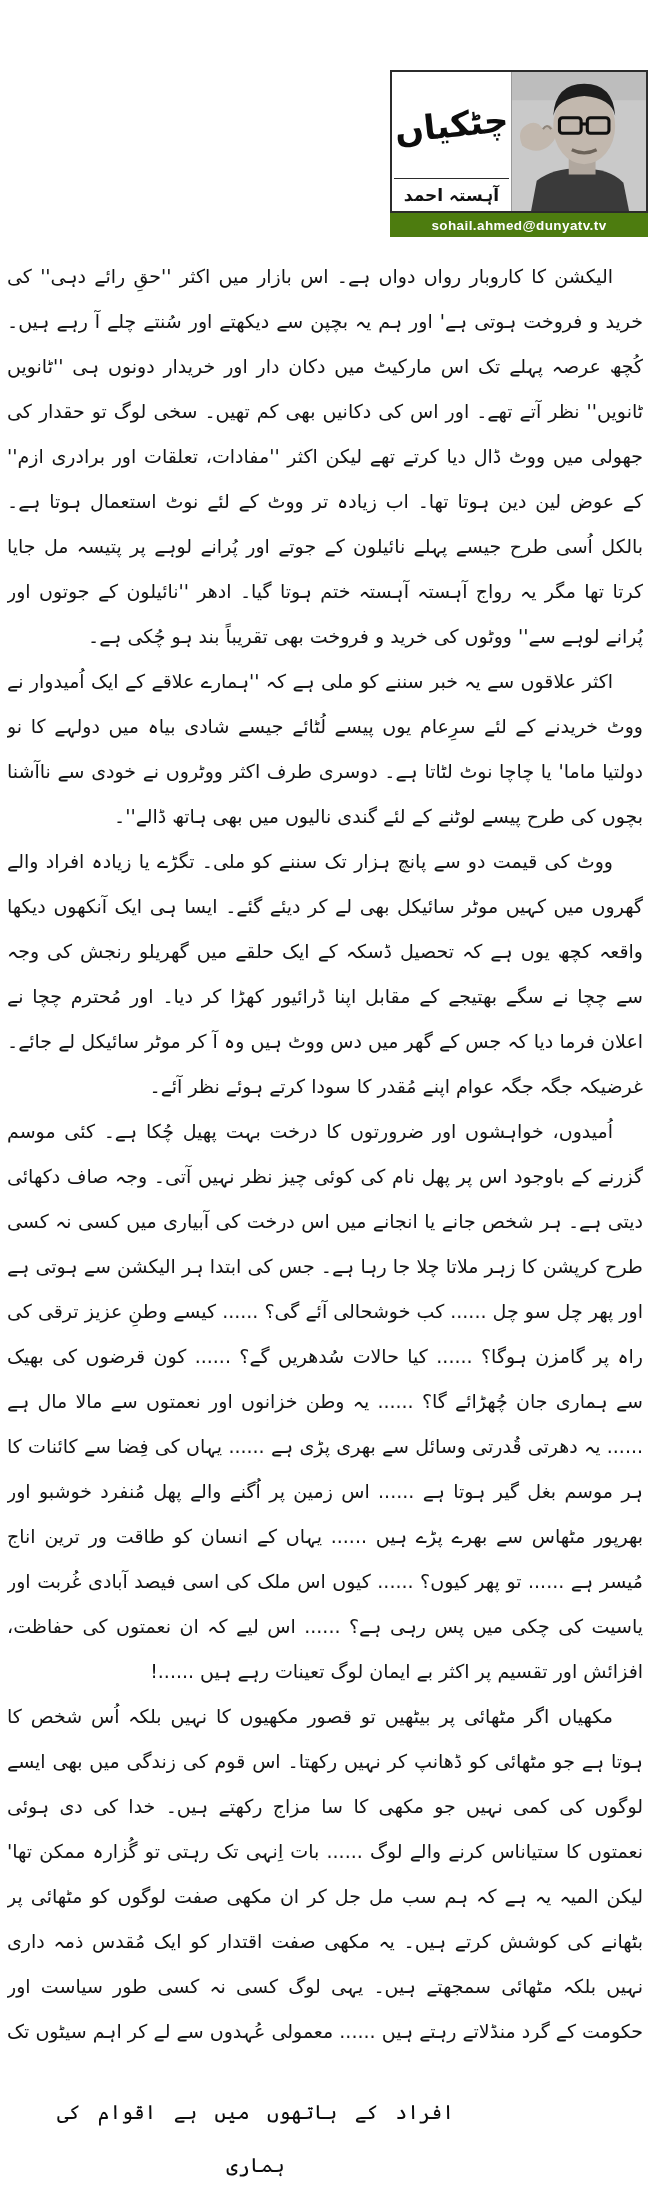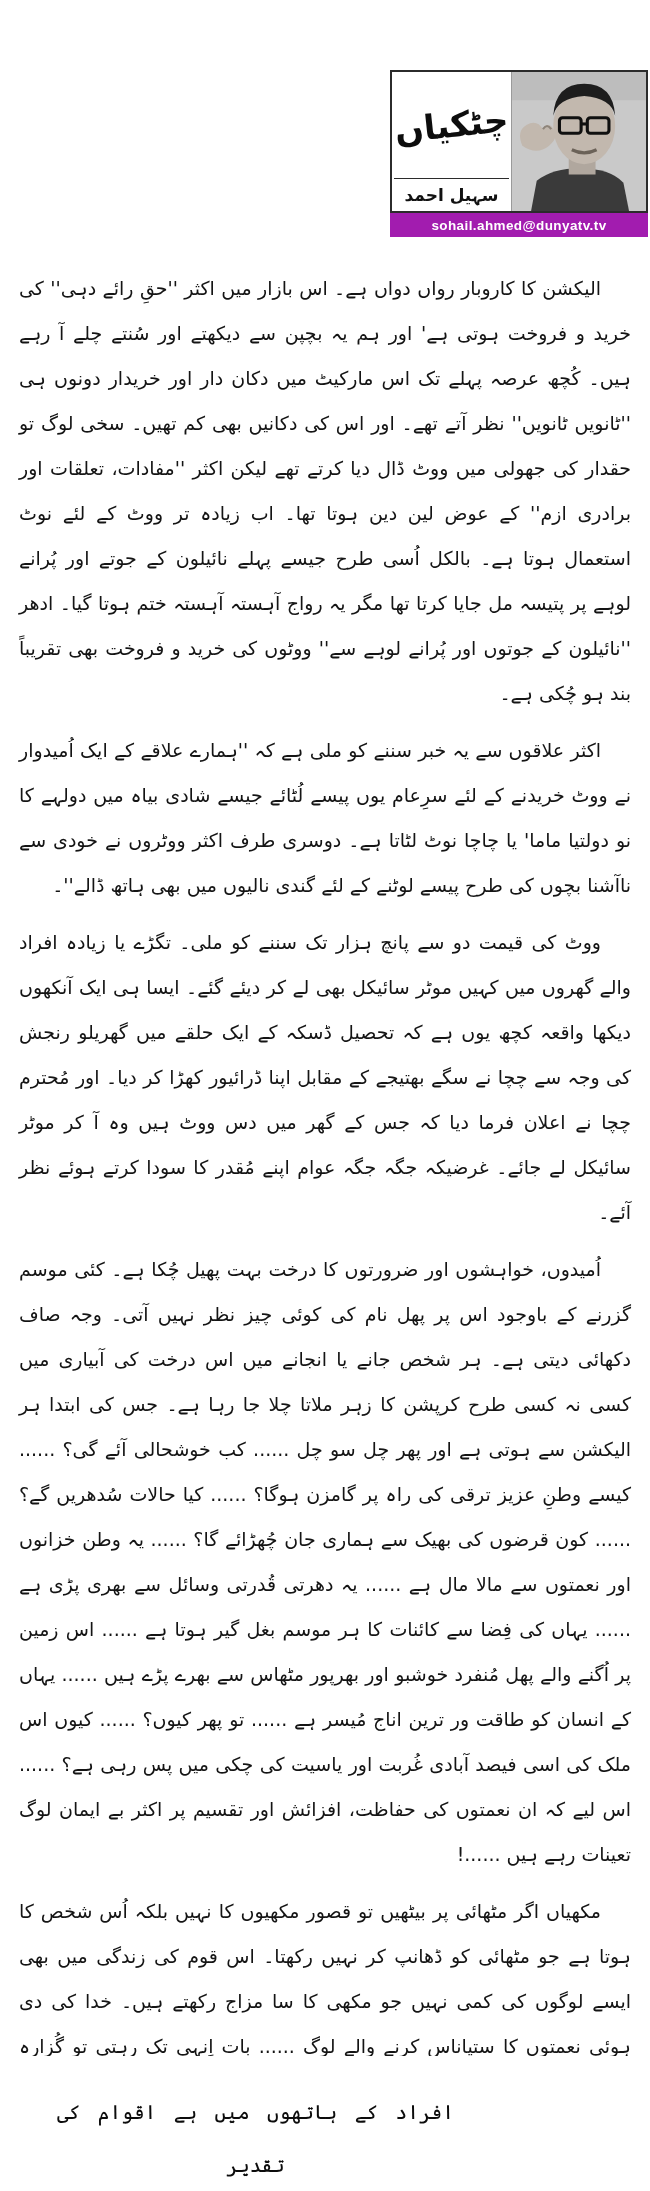--- a/index.html
+++ b/index.html
@@ -30,42 +30,42 @@
     letter-spacing:-1px;
   }
   .logo-divider{height:1px;background:#2b2b2b;margin:0 2px;}
   .author-name{
     height:32px;display:flex;align-items:center;justify-content:center;
     font-size:17px;font-weight:bold;color:#111;direction:rtl;
   }
   .photo-cell{width:53%;position:relative;overflow:hidden;background:#cfcfcf;}
   .photo-cell svg{display:block;width:100%;height:100%;}
   .email-bar{
-    height:24px;background:#a21caf;color:#fff;
+    height:24px;background:#4d7c0f;color:#fff;
     display:flex;align-items:center;justify-content:center;
     font-family:"Liberation Sans",sans-serif;
     font-size:13.5px;font-weight:bold;letter-spacing:.4px;
     direction:ltr;cursor:pointer;
   }
   
   .headline{
     position:absolute;top:148px;left:62px;width:270px;
     direction:rtl;text-align:center;
     font-size:25px;font-weight:bold;color:#000;
     line-height:1.4;
   }
   
   .article{
     position:absolute;top:254px;left:7px;width:636px;height:1802px;
     overflow:hidden;
     direction:rtl;
     font-size:19px;line-height:45px;
     text-align:justify;
   }
-  .article p{margin:12px;text-indent:30px;}
+  .article p{margin:0;text-indent:30px;}
   
   .closing-line{
     position:absolute;top:2048px;left:8px;width:630px;
     direction:rtl;text-align:left;
     font-size:19px;line-height:42px;
   }
   .verse{
     position:absolute;top:2086px;left:28px;width:455px;
     direction:rtl;text-align:center;
     font-family:"DejaVu Serif",serif;
@@ -76,21 +76,21 @@
 </head>
 <body>
 
 <div class="page">
 
   <div class="header-box">
     <div class="hb-top">
       <div class="logo-cell">
         <div class="logo-text">چٹکیاں</div>
         <div class="logo-divider"></div>
-        <div class="author-name">سہیل احمد</div>
+        <div class="author-name">آہستہ احمد</div>
       </div>
       <div class="photo-cell">
         <svg viewBox="0 0 130 140" preserveAspectRatio="xMidYMid slice">
           <rect x="0" y="0" width="130" height="140" fill="#c9c9c9"></rect>
           <rect x="0" y="0" width="130" height="30" fill="#bdbdbd"></rect>
 
           <path d="M18 140 L24 108 Q40 96 65 96 Q95 96 108 110 L114 140 Z" fill="#3a3a3a"></path>
 
           <rect x="55" y="84" width="26" height="18" fill="#b0a79e"></rect>
 
@@ -116,17 +116,17 @@
   <div class="article">
     <p>الیکشن کا کاروبار رواں دواں ہے۔ اس بازار میں اکثر ''حقِ رائے دہی'' کی خرید و فروخت ہوتی ہے' اور ہم یہ بچپن سے دیکھتے اور سُنتے چلے آ رہے ہیں۔ کُچھ عرصہ پہلے تک اس مارکیٹ میں دکان دار اور خریدار دونوں ہی ''ٹانویں ٹانویں'' نظر آتے تھے۔ اور اس کی دکانیں بھی کم تھیں۔ سخی لوگ تو حقدار کی جھولی میں ووٹ ڈال دیا کرتے تھے لیکن اکثر ''مفادات، تعلقات اور برادری ازم'' کے عوض لین دین ہوتا تھا۔ اب زیادہ تر ووٹ کے لئے نوٹ استعمال ہوتا ہے۔ بالکل اُسی طرح جیسے پہلے نائیلون کے جوتے اور پُرانے لوہے پر پتیسہ مل جایا کرتا تھا مگر یہ رواج آہستہ آہستہ ختم ہوتا گیا۔ ادھر ''نائیلون کے جوتوں اور پُرانے لوہے سے'' ووٹوں کی خرید و فروخت بھی تقریباً بند ہو چُکی ہے۔</p>
     <p>اکثر علاقوں سے یہ خبر سننے کو ملی ہے کہ ''ہمارے علاقے کے ایک اُمیدوار نے ووٹ خریدنے کے لئے سرِعام یوں پیسے لُٹائے جیسے شادی بیاہ میں دولہے کا نو دولتیا ماما' یا چاچا نوٹ لٹاتا ہے۔ دوسری طرف اکثر ووٹروں نے خودی سے ناآشنا بچوں کی طرح پیسے لوٹنے کے لئے گندی نالیوں میں بھی ہاتھ ڈالے''۔</p>
     <p>ووٹ کی قیمت دو سے پانچ ہزار تک سننے کو ملی۔ تگڑے یا زیادہ افراد والے گھروں میں کہیں موٹر سائیکل بھی لے کر دیئے گئے۔ ایسا ہی ایک آنکھوں دیکھا واقعہ کچھ یوں ہے کہ تحصیل ڈسکہ کے ایک حلقے میں گھریلو رنجش کی وجہ سے چچا نے سگے بھتیجے کے مقابل اپنا ڈرائیور کھڑا کر دیا۔ اور مُحترم چچا نے اعلان فرما دیا کہ جس کے گھر میں دس ووٹ ہیں وہ آ کر موٹر سائیکل لے جائے۔ غرضیکہ جگہ جگہ عوام اپنے مُقدر کا سودا کرتے ہوئے نظر آئے۔</p>
     <p>اُمیدوں، خواہشوں اور ضرورتوں کا درخت بہت پھیل چُکا ہے۔ کئی موسم گزرنے کے باوجود اس پر پھل نام کی کوئی چیز نظر نہیں آتی۔ وجہ صاف دکھائی دیتی ہے۔ ہر شخص جانے یا انجانے میں اس درخت کی آبیاری میں کسی نہ کسی طرح کرپشن کا زہر ملاتا چلا جا رہا ہے۔ جس کی ابتدا ہر الیکشن سے ہوتی ہے اور پھر چل سو چل ...... کب خوشحالی آئے گی؟ ...... کیسے وطنِ عزیز ترقی کی راہ پر گامزن ہوگا؟ ...... کیا حالات سُدھریں گے؟ ...... کون قرضوں کی بھیک سے ہماری جان چُھڑائے گا؟ ...... یہ وطن خزانوں اور نعمتوں سے مالا مال ہے ...... یہ دھرتی قُدرتی وسائل سے بھری پڑی ہے ...... یہاں کی فِضا سے کائنات کا ہر موسم بغل گیر ہوتا ہے ...... اس زمین پر اُگنے والے پھل مُنفرد خوشبو اور بھرپور مٹھاس سے بھرے پڑے ہیں ...... یہاں کے انسان کو طاقت ور ترین اناج مُیسر ہے ...... تو پھر کیوں؟ ...... کیوں اس ملک کی اسی فیصد آبادی غُربت اور یاسیت کی چکی میں پس رہی ہے؟ ...... اس لیے کہ ان نعمتوں کی حفاظت، افزائش اور تقسیم پر اکثر بے ایمان لوگ تعینات رہے ہیں ......!</p>
     <p>مکھیاں اگر مٹھائی پر بیٹھیں تو قصور مکھیوں کا نہیں بلکہ اُس شخص کا ہوتا ہے جو مٹھائی کو ڈھانپ کر نہیں رکھتا۔ اس قوم کی زندگی میں بھی ایسے لوگوں کی کمی نہیں جو مکھی کا سا مزاج رکھتے ہیں۔ خدا کی دی ہوئی نعمتوں کا ستیاناس کرنے والے لوگ ...... بات اِنہی تک رہتی تو گُزارہ ممکن تھا' لیکن المیہ یہ ہے کہ ہم سب مل جل کر ان مکھی صفت لوگوں کو مٹھائی پر بٹھانے کی کوشش کرتے ہیں۔ یہ مکھی صفت اقتدار کو ایک مُقدس ذمہ داری نہیں بلکہ مٹھائی سمجھتے ہیں۔ یہی لوگ کسی نہ کسی طور سیاست اور حکومت کے گرد منڈلاتے رہتے ہیں ...... معمولی عُہدوں سے لے کر اہم سیٹوں تک کے خریدار ...... اور پھر عوام کا خون بیچ کر رقم اکٹھی کرنے والے ...... یہی ملت کا مقدر بدلنے میں رکاوٹ ہیں جو ہمارے ہی ووٹوں سے اقتدار کے ایوانوں میں گُھس جاتے ہیں ...... انہیں ہم نے ہی روکنا ہے۔ ہم نے ہی اپنے وطن کا مقدر بدلنا ہے ...... اپنے حقِ رائے دہی کے جائز استعمال سے ...... اس کا خواب دیکھنے والے نے تو اس کی تعبیر پوری کرنے کا نُسخہ بتا دیا</p>
   </div>
 
 
   <div class="verse">
-    <div>افراد کے ہاتھوں میں ہے اقوام کی تقدیر</div>
+    <div>افراد کے ہاتھوں میں ہے اقوام کی ہماری</div>
 
   </div>
 
 </div>
 
 </body></html>

